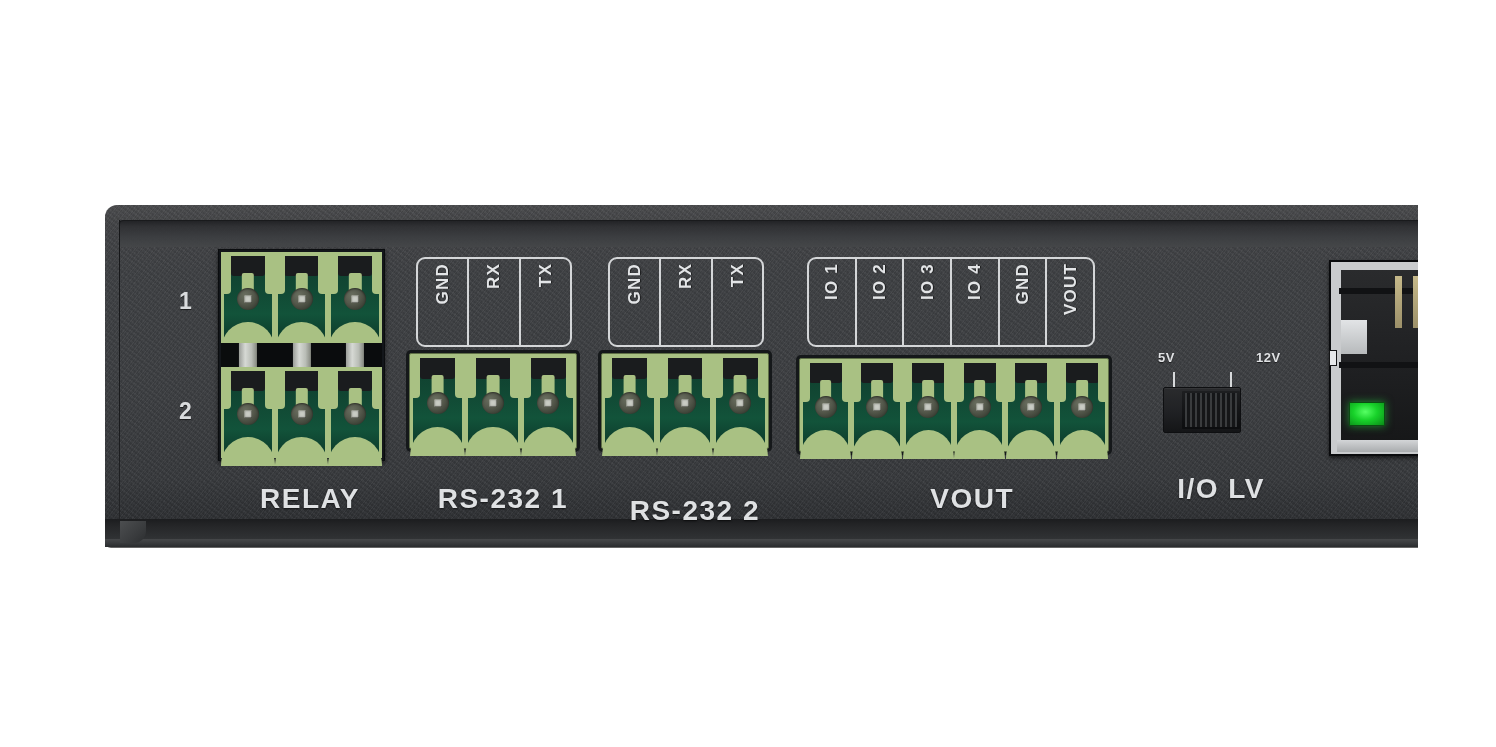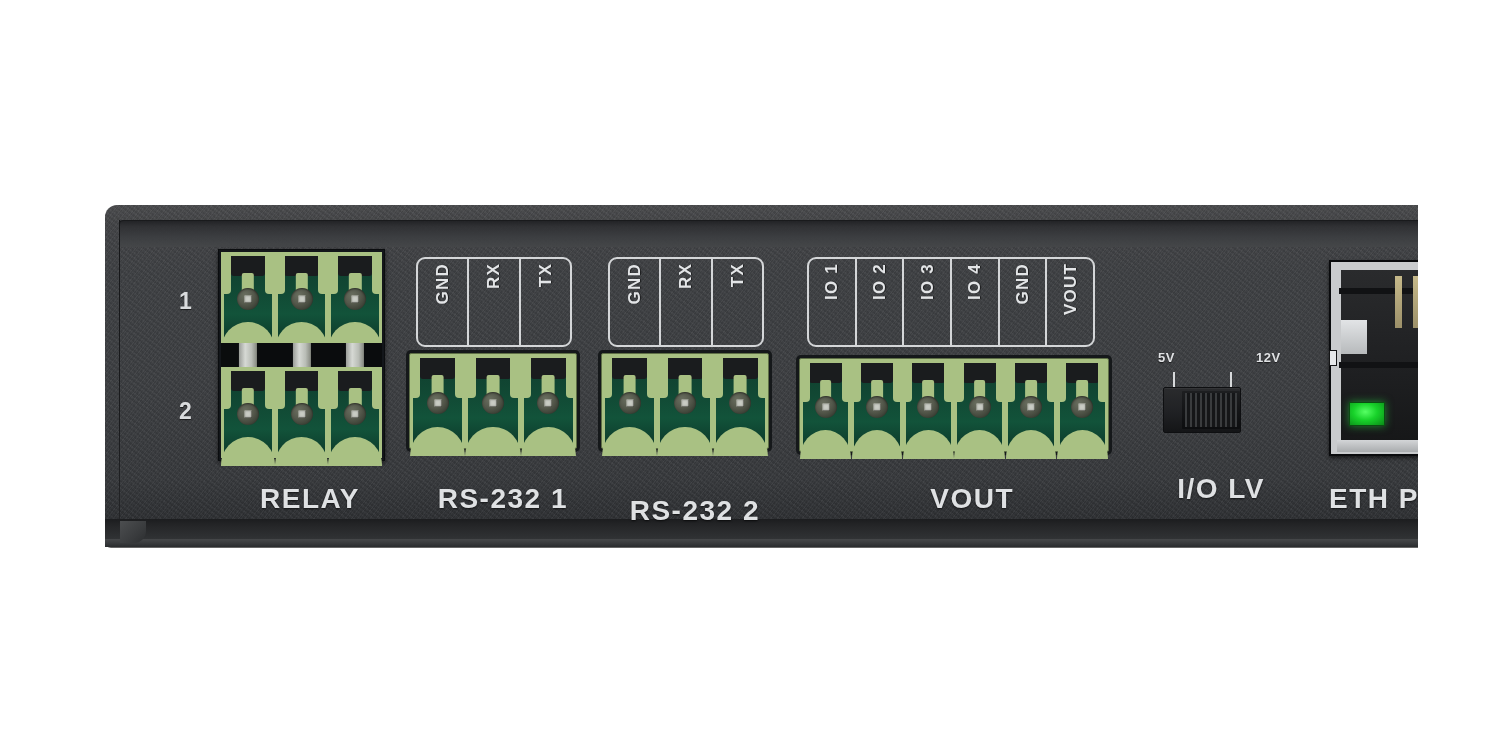--- a/index.html
+++ b/index.html
@@ -689,19 +689,18 @@
       <div class="eth-shelf" style="top:26px;"></div>
       <div class="eth-key"></div>
       <div class="eth-pin" style="left:64px;"></div>
       <div class="eth-pin" style="left:82px;"></div>
       <div class="eth-shelf" style="top:100px;"></div>
       <div class="eth-led" style="left:18px; bottom:28px;"></div>
       <div class="eth-base"></div>
       <div class="eth-clip"></div>
     </div>
 
-    <div class="port-label" style="left:1224px; top:278px; width:140px; text-align:left;">ETH P</div>
 
   </div>
 
   <div class="crop-mask"></div>
 
 </div>
 
 </body></html>

